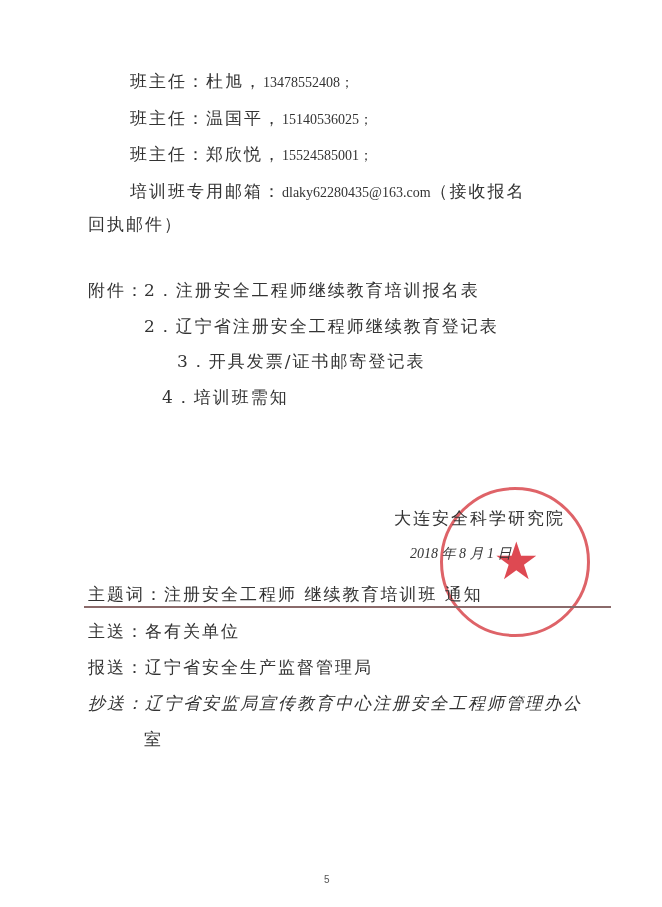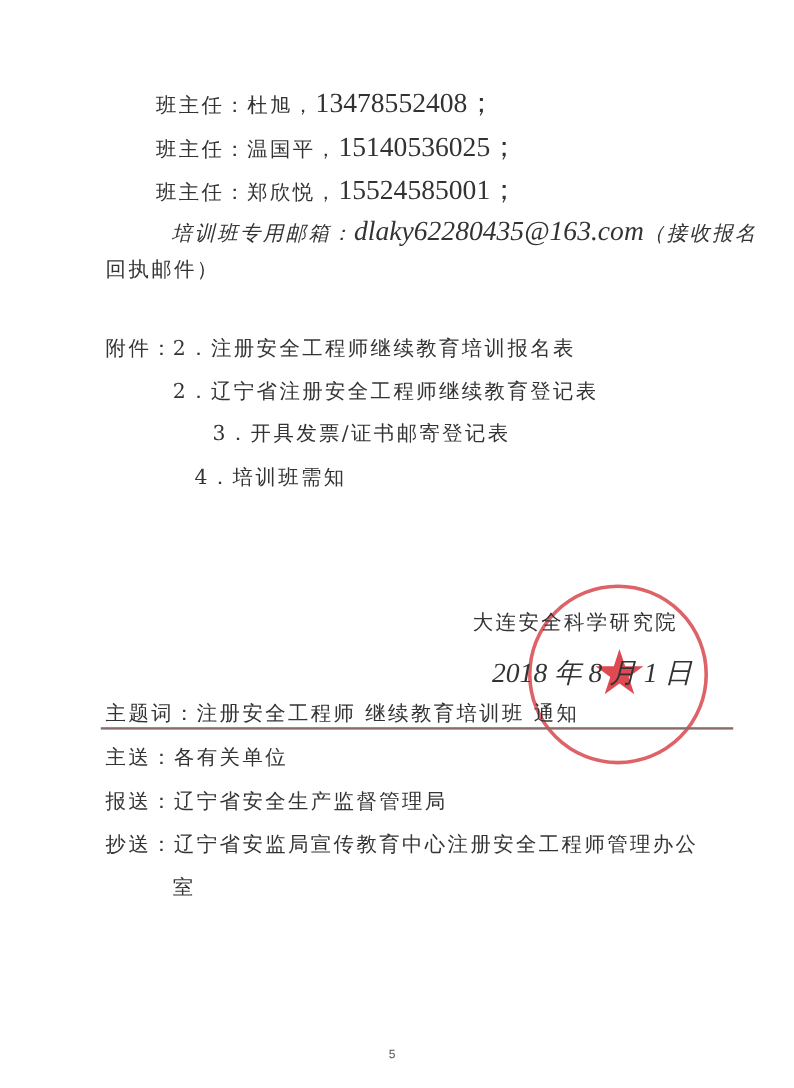--- a/index.html
+++ b/index.html
@@ -1,40 +1,40 @@
 <!DOCTYPE html>
 <html><head>
 <meta charset="utf-8">
 <style>
   html, body { margin:0; padding:0; background:#fff; }
   body { width:662px; height:907px; position:relative; overflow:hidden;
          font-family:"DejaVu Serif","Liberation Serif",serif; color:#333; }
   .line { position:absolute; font-size:17px; white-space:nowrap; letter-spacing:2px; }
-  .num { font-family:"Liberation Serif",serif; letter-spacing:0; font-size:23px;text-align:right; }
+  .num { font-family:"Liberation Serif",serif; letter-spacing:0; font-size:14px;text-align:right; }
   .rule { position:absolute; left:84px; width:527px; height:1.5px; background:#8a6a6a; }
   .stamp { position:absolute; left:440px; top:487px; width:150px; height:150px; border-radius:50%;
            border:3px solid #d9484e; box-sizing:border-box; opacity:0.85; }
   .stamp .star { position:absolute; left:50px; top:45px; font-size:52px; color:#d92a35; line-height:1; }
   .pageno { position:absolute; left:324px; top:874px; font-size:10px; color:#555; font-family:"Liberation Sans",sans-serif; }
 </style>
 </head>
 <body>
 
 <div>
 
   <div class="line" style="left:130px;top:70px;">
     <span>班主任：</span><span>杜旭，</span><span class="num">13478552408；</span>
   </div>
   <div class="line" style="left:130px;top:107px;">
     <span>班主任：</span><span>温国平，</span><span class="num">15140536025；</span>
   </div>
   <div class="line" style="left:130px;top:143px;">
     <span>班主任：</span><span>郑欣悦，</span><span class="num">15524585001；</span>
   </div>
-  <div class="line" style="left:143px;top:180px;font-style:italic;">
+  <div class="line" style="left:130px;top:180px;">
     <span>培训班专用邮箱：</span><span class="num">dlaky62280435@163.com</span><span>（接收报名</span>
   </div>
   <div class="line" style="left:88px;top:213px;">回执邮件）</div>
 
   <div class="line" style="left:88px;top:279px;">附件：</div>
   <div class="line" style="left:144px;top:279px;">2．注册安全工程师继续教育培训报名表</div>
   <div class="line" style="left:144px;top:315px;">2．辽宁省注册安全工程师继续教育登记表</div>
   <div class="line" style="left:144px;top:350px;margin-left:33px;">3．开具发票/证书邮寄登记表</div>
   <div class="line" style="left:162px;top:386px;text-align:right;">4．培训班需知</div>
 
@@ -49,19 +49,19 @@
     <span>主题词：</span><span>注册安全工程师  继续教育培训班  通知</span>
   </div>
   <div class="rule" style="top:606px;"></div>
 
   <div class="line" style="left:88px;top:620px;">
     <span>主送：</span><span>各有关单位</span>
   </div>
   <div class="line" style="left:88px;top:656px;">
     <span>报送：</span><span>辽宁省安全生产监督管理局</span>
   </div>
-  <div class="line" style="left:88px;top:692px;">
+  <div class="line" style="left:88px;top:692px;font-style:italic;">
     <span>抄送：</span><span>辽宁省安监局宣传教育中心注册安全工程师管理办公</span>
   </div>
   <div class="line" style="left:144px;top:728px;">室</div>
 
   <div class="pageno">5</div>
 </div>
 
 </body></html>

